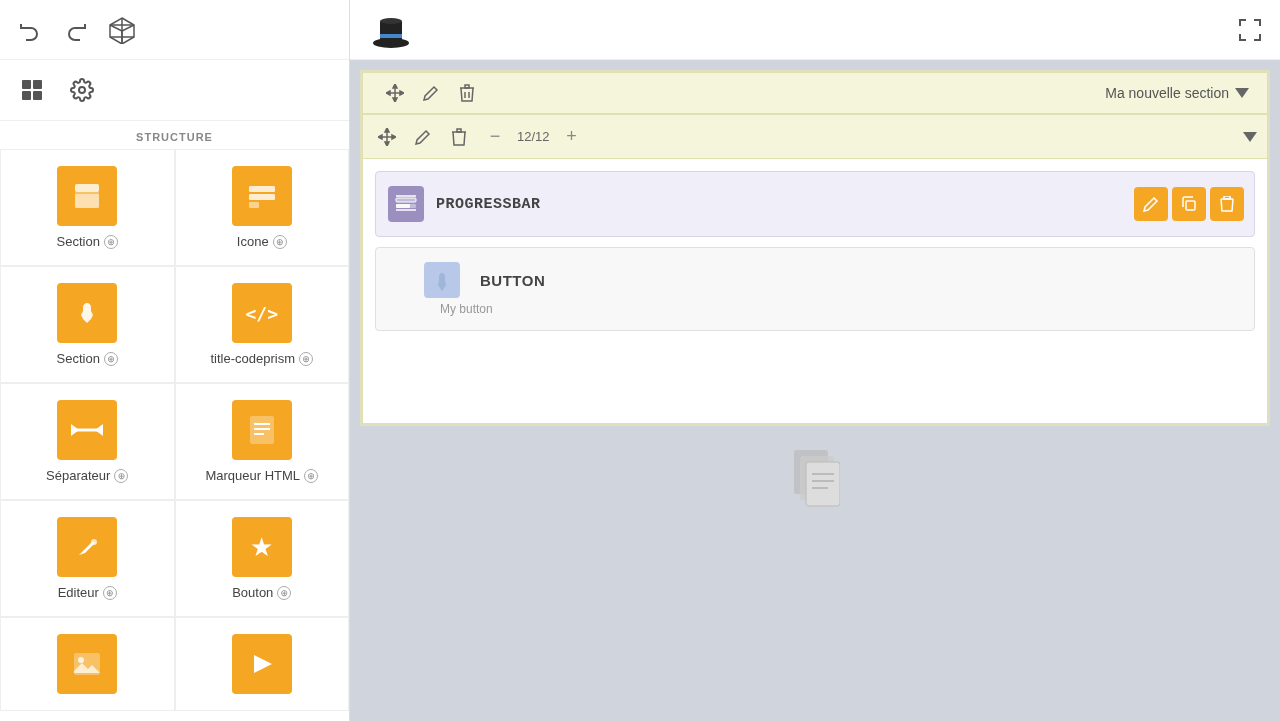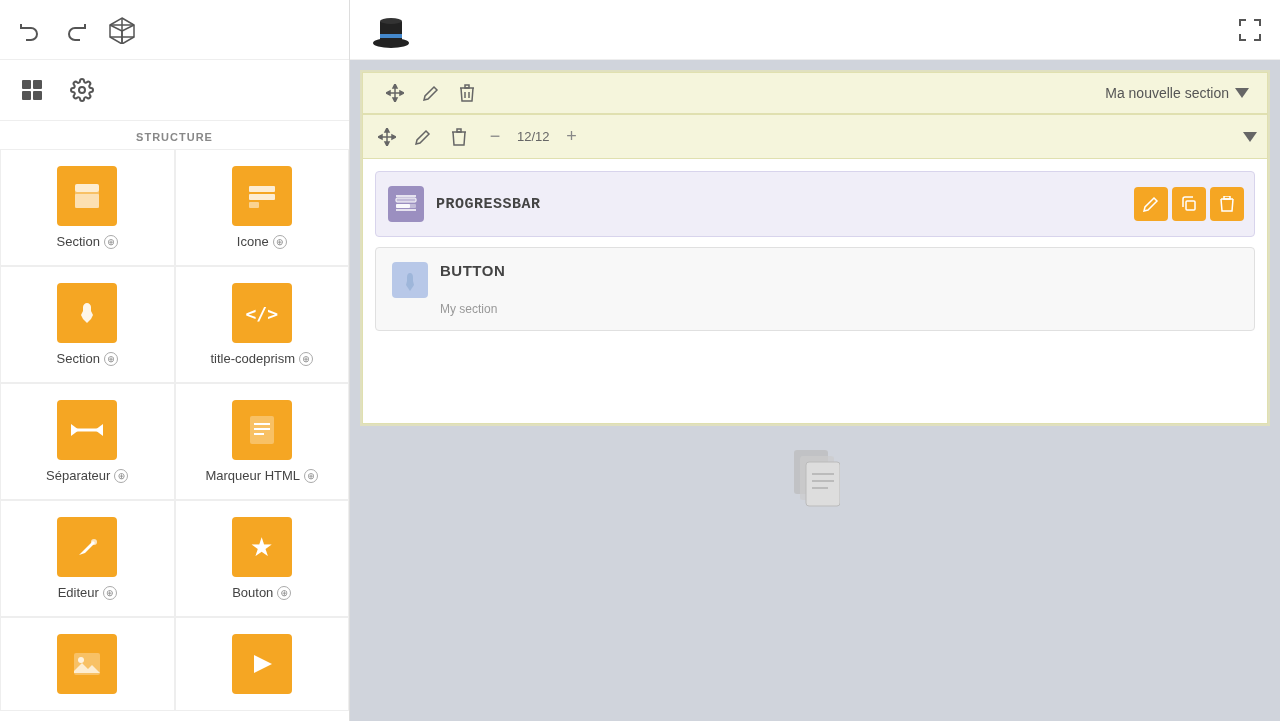--- a/index.html
+++ b/index.html
@@ -292,22 +292,23 @@
       border: 1px solid #e0e0e0;
       border-radius: 4px;
       padding: 14px 16px;
       display: flex;
       flex-direction: column;
       gap: 4px;
     }
 
     .button-widget-header {
       display: flex;
-      align-items: flex-start;
-      gap: 12px;
+      align-items: center;
+      gap: 20px;
+      margin-left: 32px;
     }
 
     .button-widget-icon {
       width: 36px;
       height: 36px;
       background: #b8c8e8;
       border-radius: 4px;
       display: flex;
       align-items: center;
       justify-content: center;
@@ -652,21 +653,21 @@
 
           <div class="button-widget-card">
             <div class="button-widget-header">
               <div class="button-widget-icon">
                 <svg width="22" height="22" viewBox="0 0 22 22" fill="none">
                   <path d="M11 4 C9 4 8 6 8 8 L8 12 L7 16 L9 19 L11 22 L13 19 L15 16 L14 12 L14 8 C14 6 13 4 11 4Z" fill="#9bb4d8" opacity="0.9"></path>
                 </svg>
               </div>
               <span class="widget-card-title">BUTTON</span>
             </div>
-            <div class="button-widget-subtitle">My section</div>
+            <div class="button-widget-subtitle">My button</div>
           </div>
 
         </div>
 
         <div class="empty-area"></div>
       </div>
 
     </div>
 
     <div class="drop-zone">

